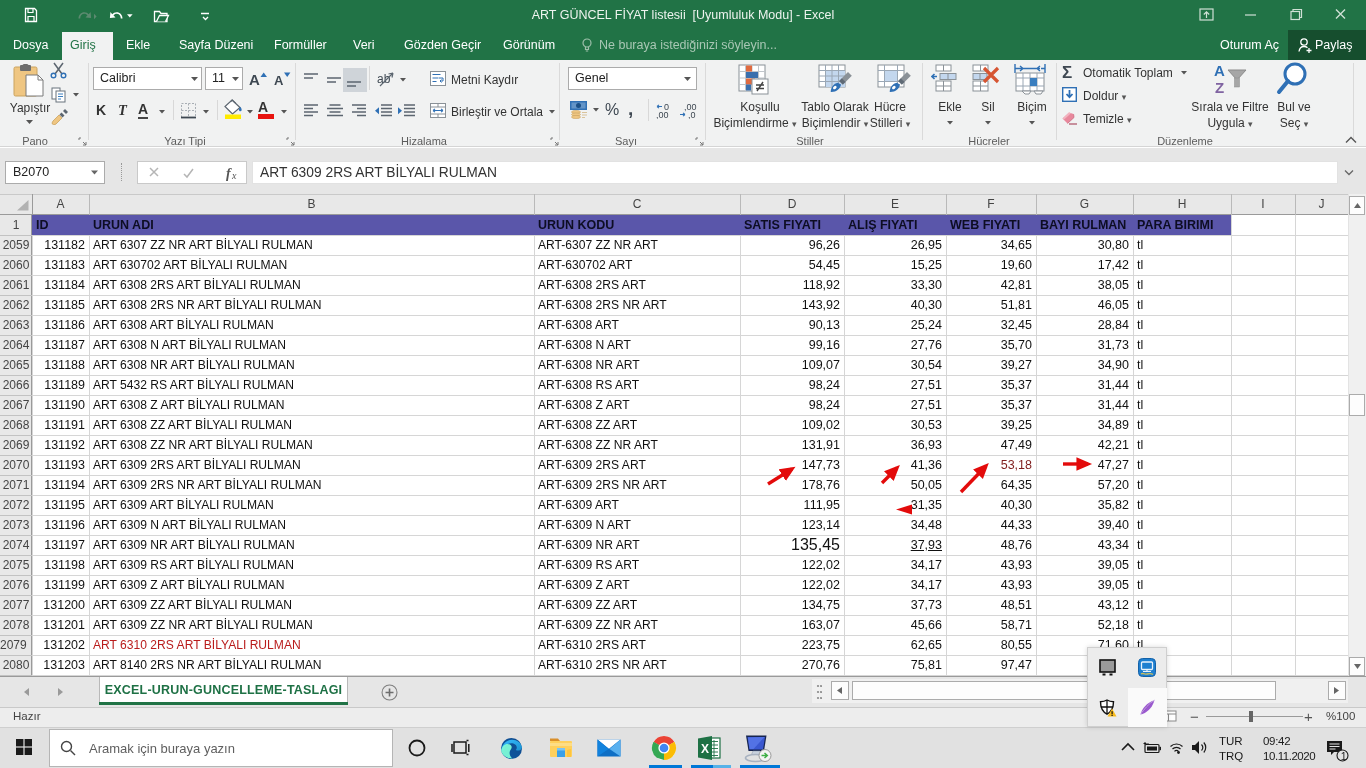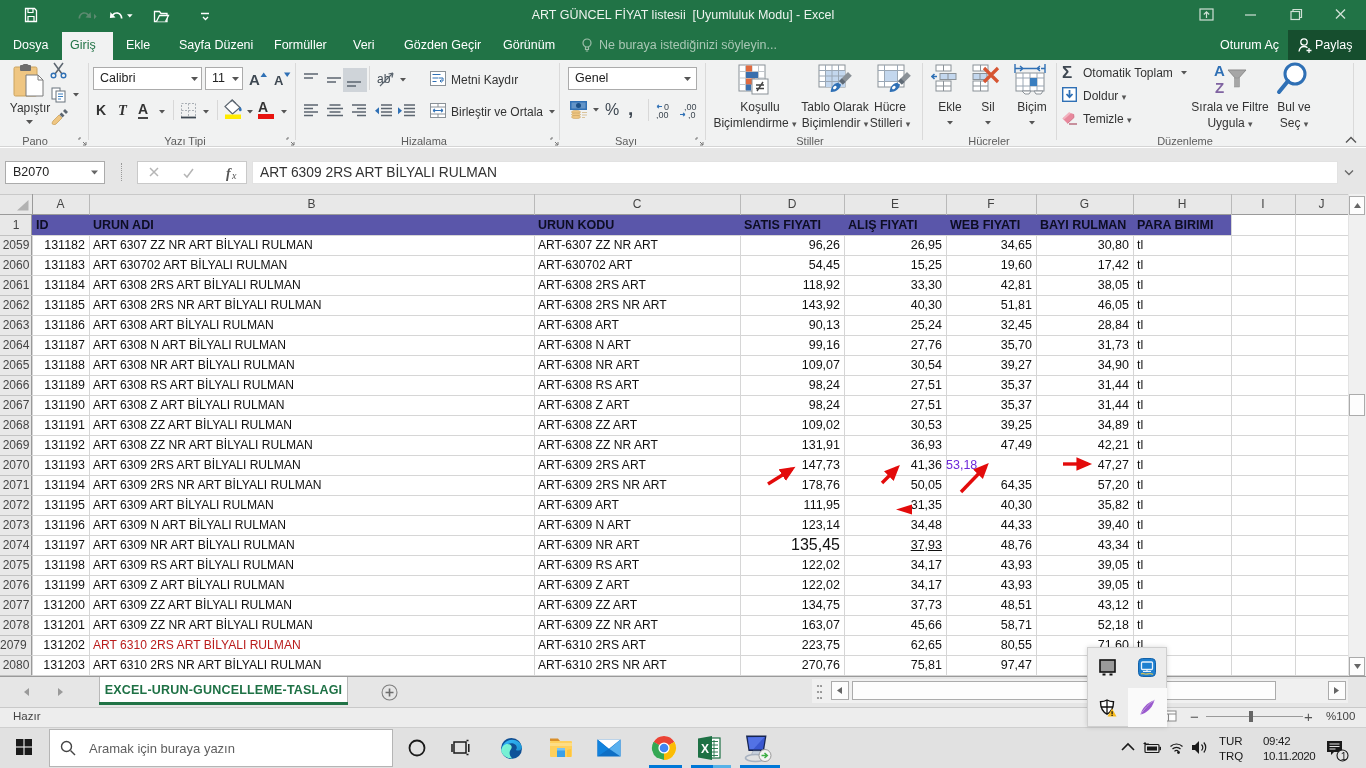--- a/index.html
+++ b/index.html
@@ -540,21 +540,21 @@
 <div class="ab" style="left:32px;top:355px;width:53px;text-align:right;font-size:12.5px;color:#111;line-height:20px;">131188</div>
 <div class="ab" style="left:93px;top:355px;font-size:12.1px;color:#111;line-height:20px;white-space:nowrap;">ART 6308 NR ART BİLYALI RULMAN</div>
 <div class="ab" style="left:538px;top:355px;font-size:12.1px;color:#111;line-height:20px;white-space:nowrap;">ART-6308 NR ART</div>
 <div class="ab" style="left:740px;top:355px;width:100px;text-align:right;font-size:12.5px;color:#111;line-height:20px;">109,07</div>
 <div class="ab" style="left:844px;top:355px;width:98px;text-align:right;font-size:12.5px;color:#111;line-height:20px;">30,54</div>
 <div class="ab" style="left:946px;top:355px;width:86px;text-align:right;font-size:12.5px;color:#111;line-height:20px;">39,27</div>
 <div class="ab" style="left:1036px;top:355px;width:93px;text-align:right;font-size:12.5px;color:#111;line-height:20px;">34,90</div>
 <div class="ab" style="left:1137px;top:355px;font-size:12.5px;color:#111;line-height:20px;">tl</div>
 <div class="ab" style="left:0;top:378px;width:32px;text-align:center;font-size:12px;color:#444;">2066</div>
 <div class="ab" style="left:32px;top:375px;width:53px;text-align:right;font-size:12.5px;color:#111;line-height:20px;">131189</div>
-<div class="ab" style="left:93px;top:375px;font-size:12.1px;color:#111;line-height:20px;white-space:nowrap;">ART 6308 RS ART BİLYALI RULMAN</div>
+<div class="ab" style="left:93px;top:375px;font-size:12.1px;color:#111;line-height:20px;white-space:nowrap;">ART 5432 RS ART BİLYALI RULMAN</div>
 <div class="ab" style="left:538px;top:375px;font-size:12.1px;color:#111;line-height:20px;white-space:nowrap;">ART-6308 RS ART</div>
 <div class="ab" style="left:740px;top:375px;width:100px;text-align:right;font-size:12.5px;color:#111;line-height:20px;">98,24</div>
 <div class="ab" style="left:844px;top:375px;width:98px;text-align:right;font-size:12.5px;color:#111;line-height:20px;">27,51</div>
 <div class="ab" style="left:946px;top:375px;width:86px;text-align:right;font-size:12.5px;color:#111;line-height:20px;">35,37</div>
 <div class="ab" style="left:1036px;top:375px;width:93px;text-align:right;font-size:12.5px;color:#111;line-height:20px;">31,44</div>
 <div class="ab" style="left:1137px;top:375px;font-size:12.5px;color:#111;line-height:20px;">tl</div>
 <div class="ab" style="left:0;top:398px;width:32px;text-align:center;font-size:12px;color:#444;">2067</div>
 <div class="ab" style="left:32px;top:395px;width:53px;text-align:right;font-size:12.5px;color:#111;line-height:20px;">131190</div>
 <div class="ab" style="left:93px;top:395px;font-size:12.1px;color:#111;line-height:20px;white-space:nowrap;text-align:center;">ART 6308 Z ART BİLYALI RULMAN</div>
 <div class="ab" style="left:538px;top:395px;font-size:12.1px;color:#111;line-height:20px;white-space:nowrap;">ART-6308 Z ART</div>
@@ -580,21 +580,21 @@
 <div class="ab" style="left:844px;top:435px;width:98px;text-align:right;font-size:12.5px;color:#111;line-height:20px;">36,93</div>
 <div class="ab" style="left:946px;top:435px;width:86px;text-align:right;font-size:12.5px;color:#111;line-height:20px;">47,49</div>
 <div class="ab" style="left:1036px;top:435px;width:93px;text-align:right;font-size:12.5px;color:#111;line-height:20px;">42,21</div>
 <div class="ab" style="left:1137px;top:435px;font-size:12.5px;color:#111;line-height:20px;">tl</div>
 <div class="ab" style="left:0;top:458px;width:32px;text-align:center;font-size:12px;color:#444;">2070</div>
 <div class="ab" style="left:32px;top:455px;width:53px;text-align:right;font-size:12.5px;color:#111;line-height:20px;">131193</div>
 <div class="ab" style="left:93px;top:455px;font-size:12.1px;color:#111;line-height:20px;white-space:nowrap;">ART 6309 2RS ART BİLYALI RULMAN</div>
 <div class="ab" style="left:538px;top:455px;font-size:12.1px;color:#111;line-height:20px;white-space:nowrap;">ART-6309 2RS ART</div>
 <div class="ab" style="left:740px;top:455px;width:100px;text-align:right;font-size:12.5px;color:#111;line-height:20px;">147,73</div>
 <div class="ab" style="left:844px;top:455px;width:98px;text-align:right;font-size:12.5px;color:#111;line-height:20px;">41,36</div>
-<div class="ab" style="left:946px;top:455px;width:86px;font-size:12.5px;color:#6d28d9;line-height:20px;">53,18</div>
+<div class="ab" style="left:946px;top:455px;width:86px;text-align:right;font-size:12.5px;color:#7f1d1d;line-height:20px;">53,18</div>
 <div class="ab" style="left:1036px;top:455px;width:93px;text-align:right;font-size:12.5px;color:#111;line-height:20px;">47,27</div>
 <div class="ab" style="left:1137px;top:455px;font-size:12.5px;color:#111;line-height:20px;">tl</div>
 <div class="ab" style="left:0;top:478px;width:32px;text-align:center;font-size:12px;color:#444;">2071</div>
 <div class="ab" style="left:32px;top:475px;width:53px;text-align:right;font-size:12.5px;color:#111;line-height:20px;">131194</div>
 <div class="ab" style="left:93px;top:475px;font-size:12.1px;color:#111;line-height:20px;white-space:nowrap;">ART 6309 2RS NR ART BİLYALI RULMAN</div>
 <div class="ab" style="left:538px;top:475px;font-size:12.1px;color:#111;line-height:20px;white-space:nowrap;">ART-6309 2RS NR ART</div>
 <div class="ab" style="left:740px;top:475px;width:100px;text-align:right;font-size:12.5px;color:#111;line-height:20px;">178,76</div>
 <div class="ab" style="left:844px;top:475px;width:98px;text-align:right;font-size:12.5px;color:#111;line-height:20px;">50,05</div>
 <div class="ab" style="left:946px;top:475px;width:86px;text-align:right;font-size:12.5px;color:#111;line-height:20px;">64,35</div>
 <div class="ab" style="left:1036px;top:475px;width:93px;text-align:right;font-size:12.5px;color:#111;line-height:20px;">57,20</div>
@@ -666,21 +666,21 @@
 <div class="ab" style="left:32px;top:635px;width:53px;text-align:right;font-size:12.5px;color:#111;line-height:20px;">131202</div>
 <div class="ab" style="left:93px;top:635px;font-size:12.1px;color:#b91c1c;line-height:20px;white-space:nowrap;">ART 6310 2RS ART BİLYALI RULMAN</div>
 <div class="ab" style="left:538px;top:635px;font-size:12.1px;color:#111;line-height:20px;white-space:nowrap;">ART-6310 2RS ART</div>
 <div class="ab" style="left:740px;top:635px;width:100px;text-align:right;font-size:12.5px;color:#111;line-height:20px;">223,75</div>
 <div class="ab" style="left:844px;top:635px;width:98px;text-align:right;font-size:12.5px;color:#111;line-height:20px;">62,65</div>
 <div class="ab" style="left:946px;top:635px;width:86px;text-align:right;font-size:12.5px;color:#111;line-height:20px;">80,55</div>
 <div class="ab" style="left:1036px;top:635px;width:93px;text-align:right;font-size:12.5px;color:#111;line-height:20px;">71,60</div>
 <div class="ab" style="left:1137px;top:635px;font-size:12.5px;color:#111;line-height:20px;">tl</div>
 <div class="ab" style="left:0;top:658px;width:32px;text-align:center;font-size:12px;color:#444;">2080</div>
 <div class="ab" style="left:32px;top:655px;width:53px;text-align:right;font-size:12.5px;color:#111;line-height:20px;">131203</div>
-<div class="ab" style="left:93px;top:655px;font-size:12.1px;color:#111;line-height:20px;white-space:nowrap;">ART 6310 2RS NR ART BİLYALI RULMAN</div>
+<div class="ab" style="left:93px;top:655px;font-size:12.1px;color:#111;line-height:20px;white-space:nowrap;">ART 8140 2RS NR ART BİLYALI RULMAN</div>
 <div class="ab" style="left:538px;top:655px;font-size:12.1px;color:#111;line-height:20px;white-space:nowrap;">ART-6310 2RS NR ART</div>
 <div class="ab" style="left:740px;top:655px;width:100px;text-align:right;font-size:12.5px;color:#111;line-height:20px;">270,76</div>
 <div class="ab" style="left:844px;top:655px;width:98px;text-align:right;font-size:12.5px;color:#111;line-height:20px;">75,81</div>
 <div class="ab" style="left:946px;top:655px;width:86px;text-align:right;font-size:12.5px;color:#111;line-height:20px;">97,47</div>
 <div class="ab" style="left:1036px;top:655px;width:93px;text-align:right;font-size:12.5px;color:#111;line-height:20px;"></div>
 <div class="ab" style="left:1137px;top:655px;font-size:12.5px;color:#111;line-height:20px;">tl</div>
 <svg class="ab" style="left:700px;top:440px;" width="420" height="90" viewBox="0 0 420 90">
 <defs>
       <marker id="ah" markerWidth="5" markerHeight="5" refX="3.4" refY="2" orient="auto">
         <path d="M0 0L4.6 2L0 4z" fill="#e30b0b"></path>

